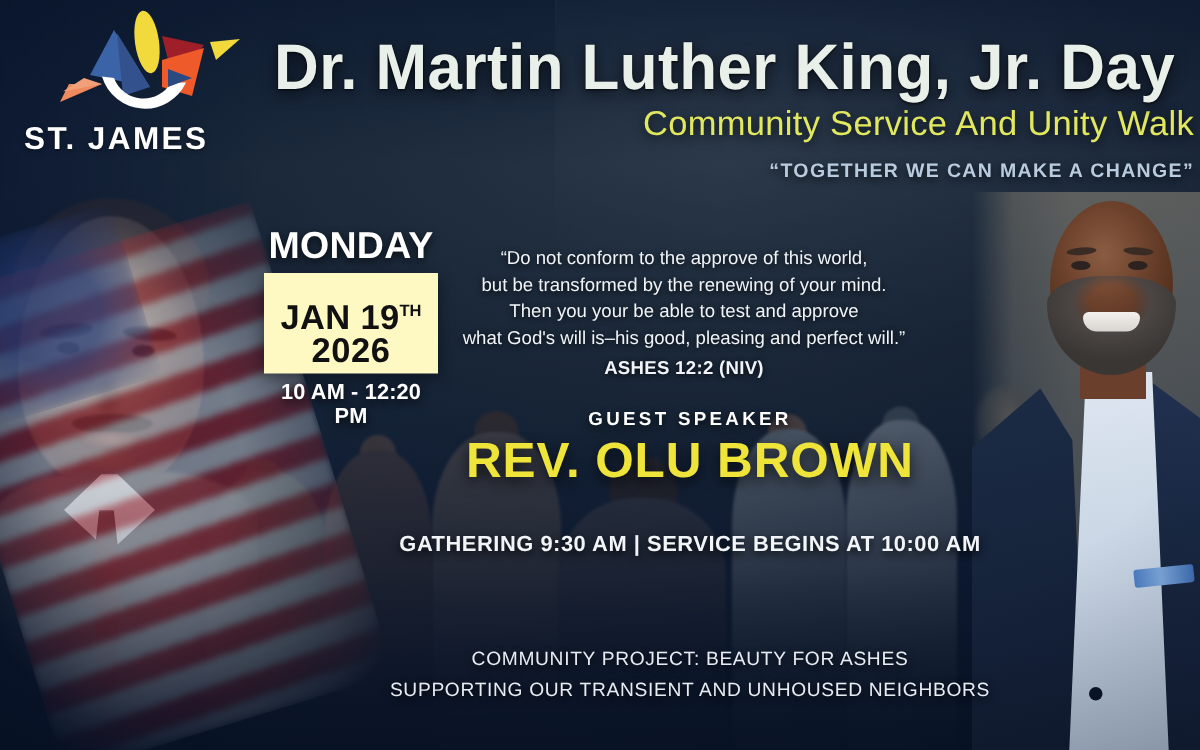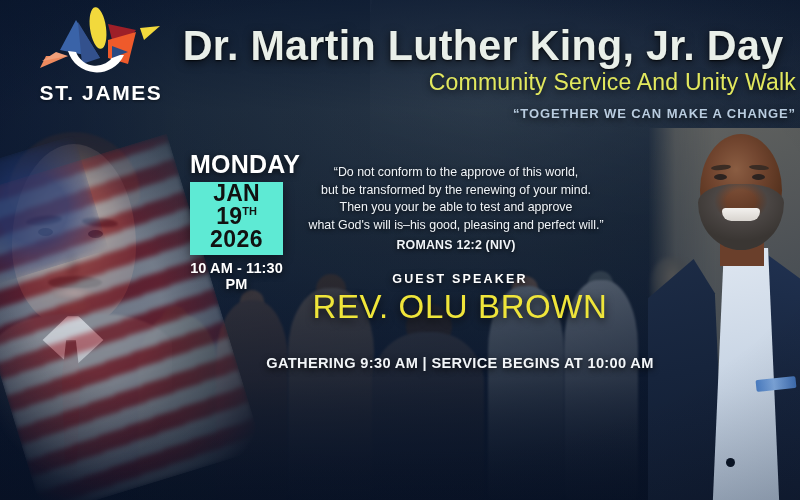--- a/index.html
+++ b/index.html
@@ -211,21 +211,21 @@
     filter:blur(2px); opacity:.75;
   }
 
   
   .content{ position:absolute; inset:0; }
 
   
   .logo{ position:absolute; left:16px; top:6px; width:170px; }
   .logo-mark{ width:170px; height:78px; display:block; }
   .logo-name{
-    text-align:center; color:#ffffff; font-weight:bold;
+    text-align:left; color:#ffffff; font-weight:bold;
     font-size:21px; letter-spacing:1.6px; line-height:1;
     margin-top:-2px;
     text-shadow:0 1px 3px rgba(0,0,0,.5);
   }
   .logo-sub{
     text-align:center; color:#cdd6e2; font-size:9.5px; letter-spacing:2.6px;
     margin-top:5px;
   }
 
   
@@ -242,27 +242,27 @@
     letter-spacing:.2px;
     text-shadow:0 2px 7px rgba(0,0,0,.7);
   }
   .tagline{
     color:#b9ccdf; font-size:13px; font-weight:bold; letter-spacing:.9px;
     margin-top:11px;
     text-shadow:0 2px 6px rgba(0,0,0,.7);
   }
 
   
-  .date-block{ position:absolute; left:176px; top:152px; width:93px; text-align:center;margin-left:14px; }
+  .date-block{ position:absolute; left:176px; top:152px; width:116px; text-align:center; }
   .d-monday{
     color:#ffffff; font-weight:bold; font-size:25px; letter-spacing:.2px; line-height:1;
     text-shadow:0 2px 6px rgba(0,0,0,.75);
   }
   .d-box{
-    background:#5eead4; margin-top:5px; padding:0 4px 4px;
+    background:#fef9c3; margin-top:5px; padding:18px 4px 4px;
     box-shadow:0 3px 10px rgba(0,0,0,.45);
   }
   .d-jan{
     color:#111111; font-weight:bold; font-size:23px; line-height:1.02; letter-spacing:.2px;
   }
   .d-jan sup{ font-size:11px; font-weight:bold; vertical-align:super; letter-spacing:0; }
   .d-year{
     color:#111111; font-weight:bold; font-size:23px; line-height:1; letter-spacing:.4px;
     margin-top:-1px;
   }
@@ -279,21 +279,21 @@
   }
   .scripture .ref{ display:block; font-weight:bold; margin-top:3px; letter-spacing:.2px; }
 
   
   .speaker-block{ position:absolute; left:300px; top:272px; width:320px; text-align:center; }
   .gs-label{
     color:#ffffff; font-weight:bold; font-size:12.5px; letter-spacing:2.2px;
     text-shadow:0 2px 6px rgba(0,0,0,.8);
   }
   .gs-name{
-    color:#efe53a; font-weight:normal; font-size:33px; letter-spacing:.6px; line-height:1.1;
+    color:#efe53a; font-weight:bold; font-size:33px; letter-spacing:.6px; line-height:1.1;
     margin-top:3px;
     text-shadow:0 3px 9px rgba(0,0,0,.75);
   }
 
   
   .schedule{
     position:absolute; left:250px; top:352px; width:420px; text-align:center;
     color:#f2f5f8; font-weight:bold; font-size:14.6px; line-height:1.62;
     letter-spacing:.35px;
     text-shadow:0 2px 6px rgba(0,0,0,.85);
@@ -397,35 +397,39 @@
     </div>
 
     <div class="date-block">
       <div class="d-monday">MONDAY</div>
       <div class="d-box">
         <div class="d-jan">
           <span>JAN 19</span><sup>TH</sup>
         </div>
         <div class="d-year">2026</div>
       </div>
-      <div class="d-time">10 AM - 11:30 PM</div>
+      <div class="d-time">10 AM - 12:20 PM</div>
     </div>
 
     <div class="scripture">
       <span>“Do not conform to the approve of this world,</span><br>
       <span>but be transformed by the renewing of your mind.</span><br>
       <span>Then you your be able to test and approve</span><br>
       <span>what God's will is–his good, pleasing and perfect will.”</span>
-      <span class="ref">ROMANS 12:2 (NIV)</span>
+      <span class="ref">ASHES 12:2 (NIV)</span>
     </div>
 
     <div class="speaker-block">
       <div class="gs-label">GUEST SPEAKER</div>
       <div class="gs-name">REV. OLU BROWN</div>
     </div>
 
     <div class="schedule">
       <div>GATHERING 9:30 AM | SERVICE BEGINS AT 10:00 AM</div>
     </div>
 
+    <div class="project">
+      <div>COMMUNITY PROJECT: BEAUTY FOR ASHES</div>
+      <div>SUPPORTING OUR TRANSIENT AND UNHOUSED NEIGHBORS</div>
+    </div>
 
   </div>
 </div>
 
 </body></html>

